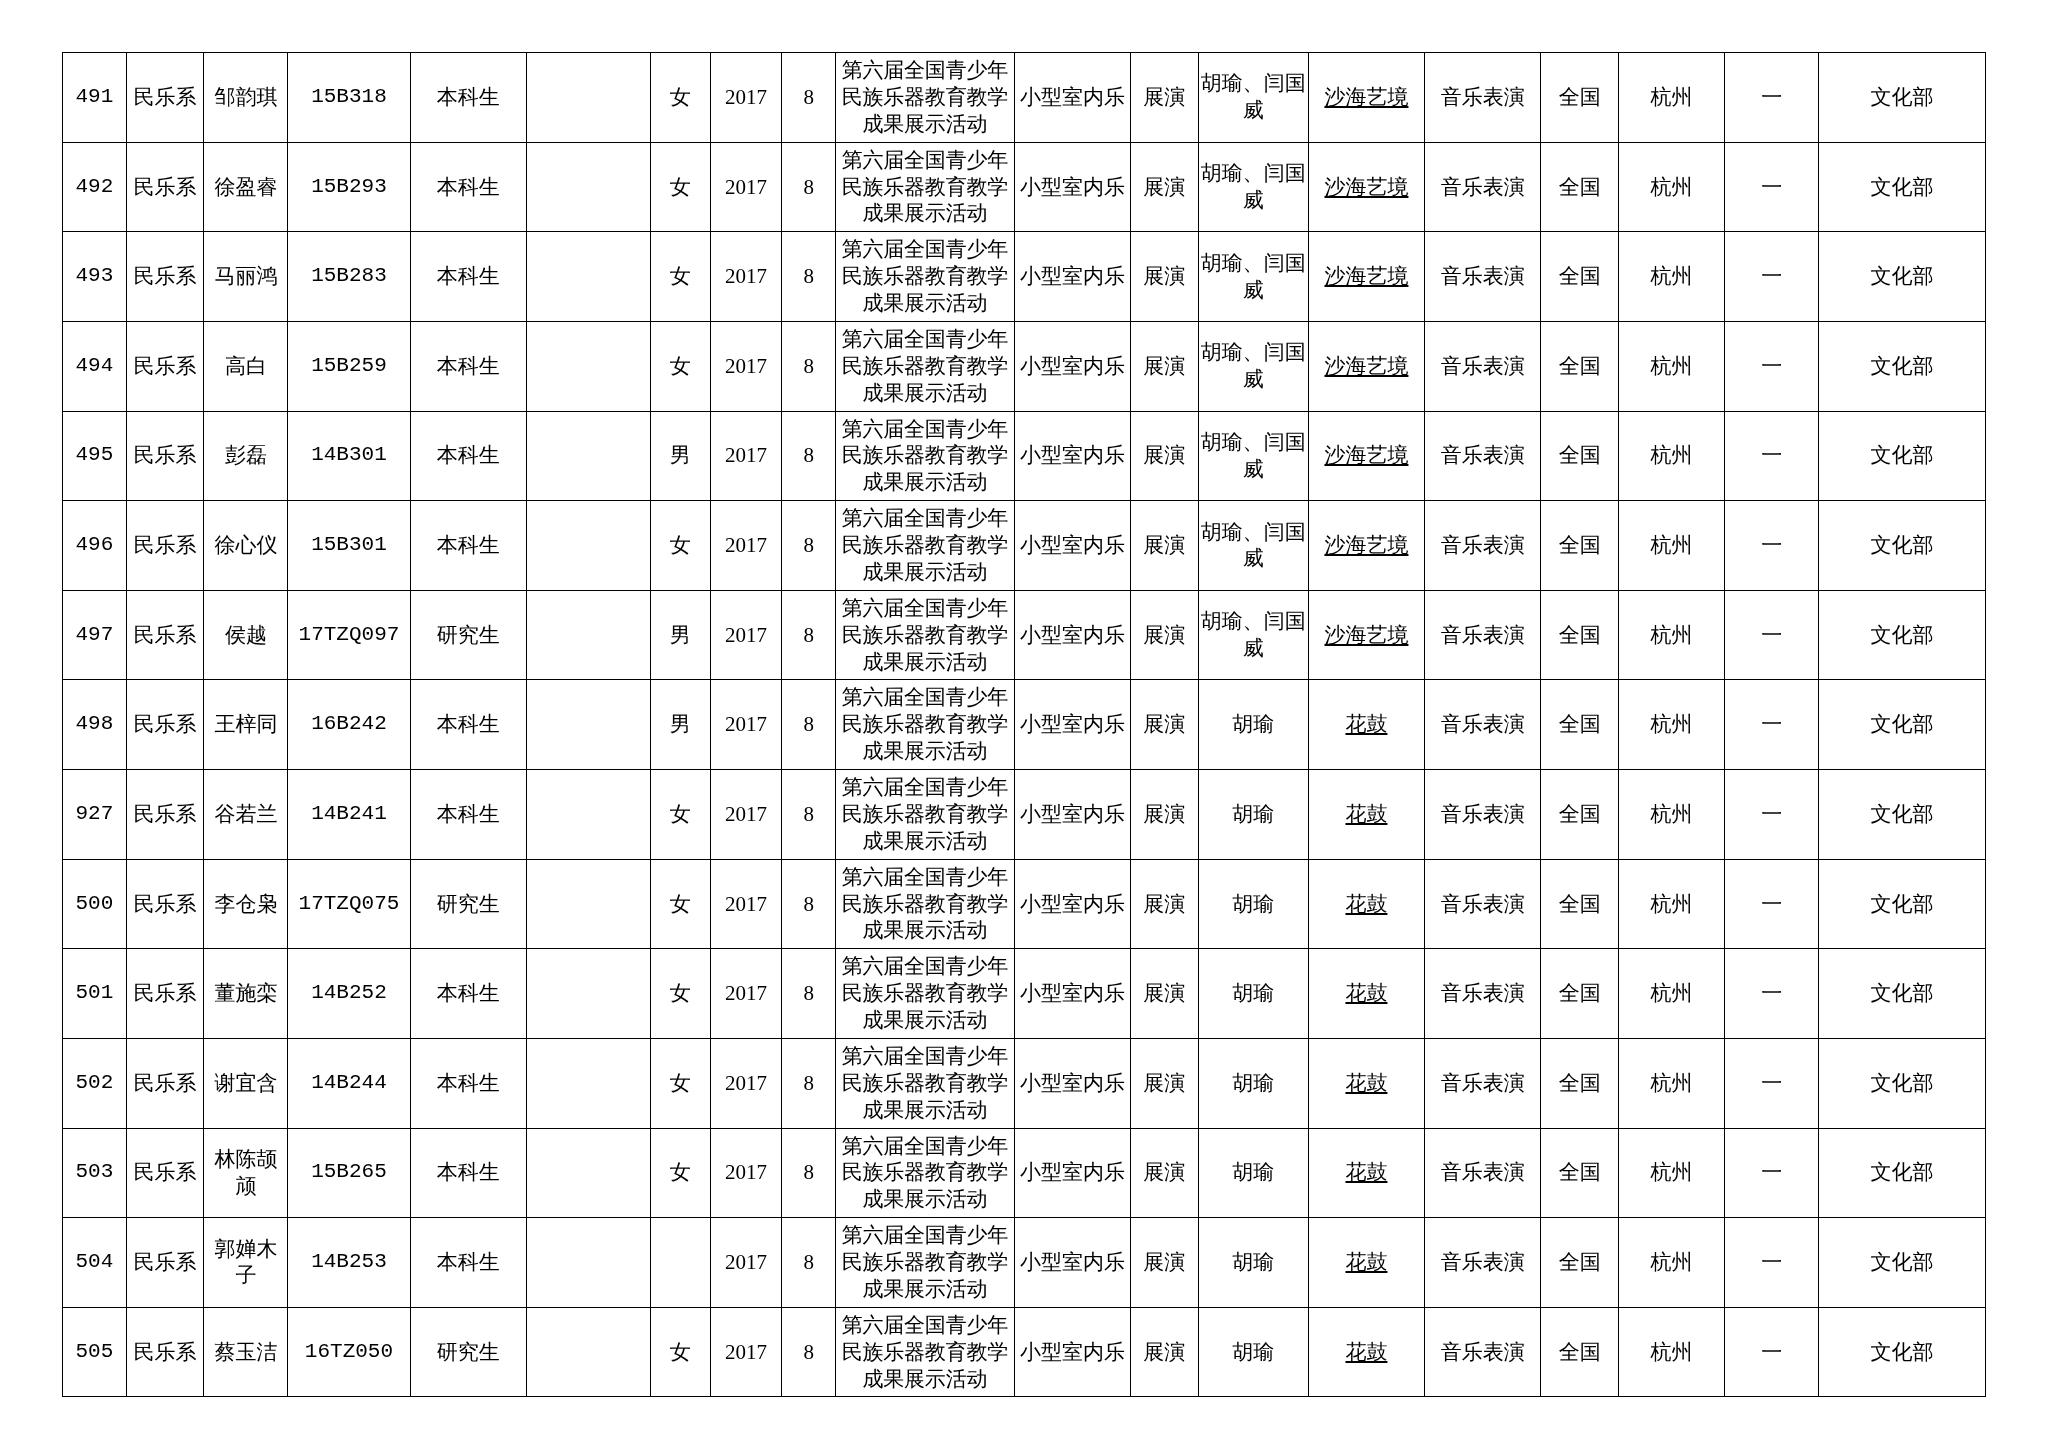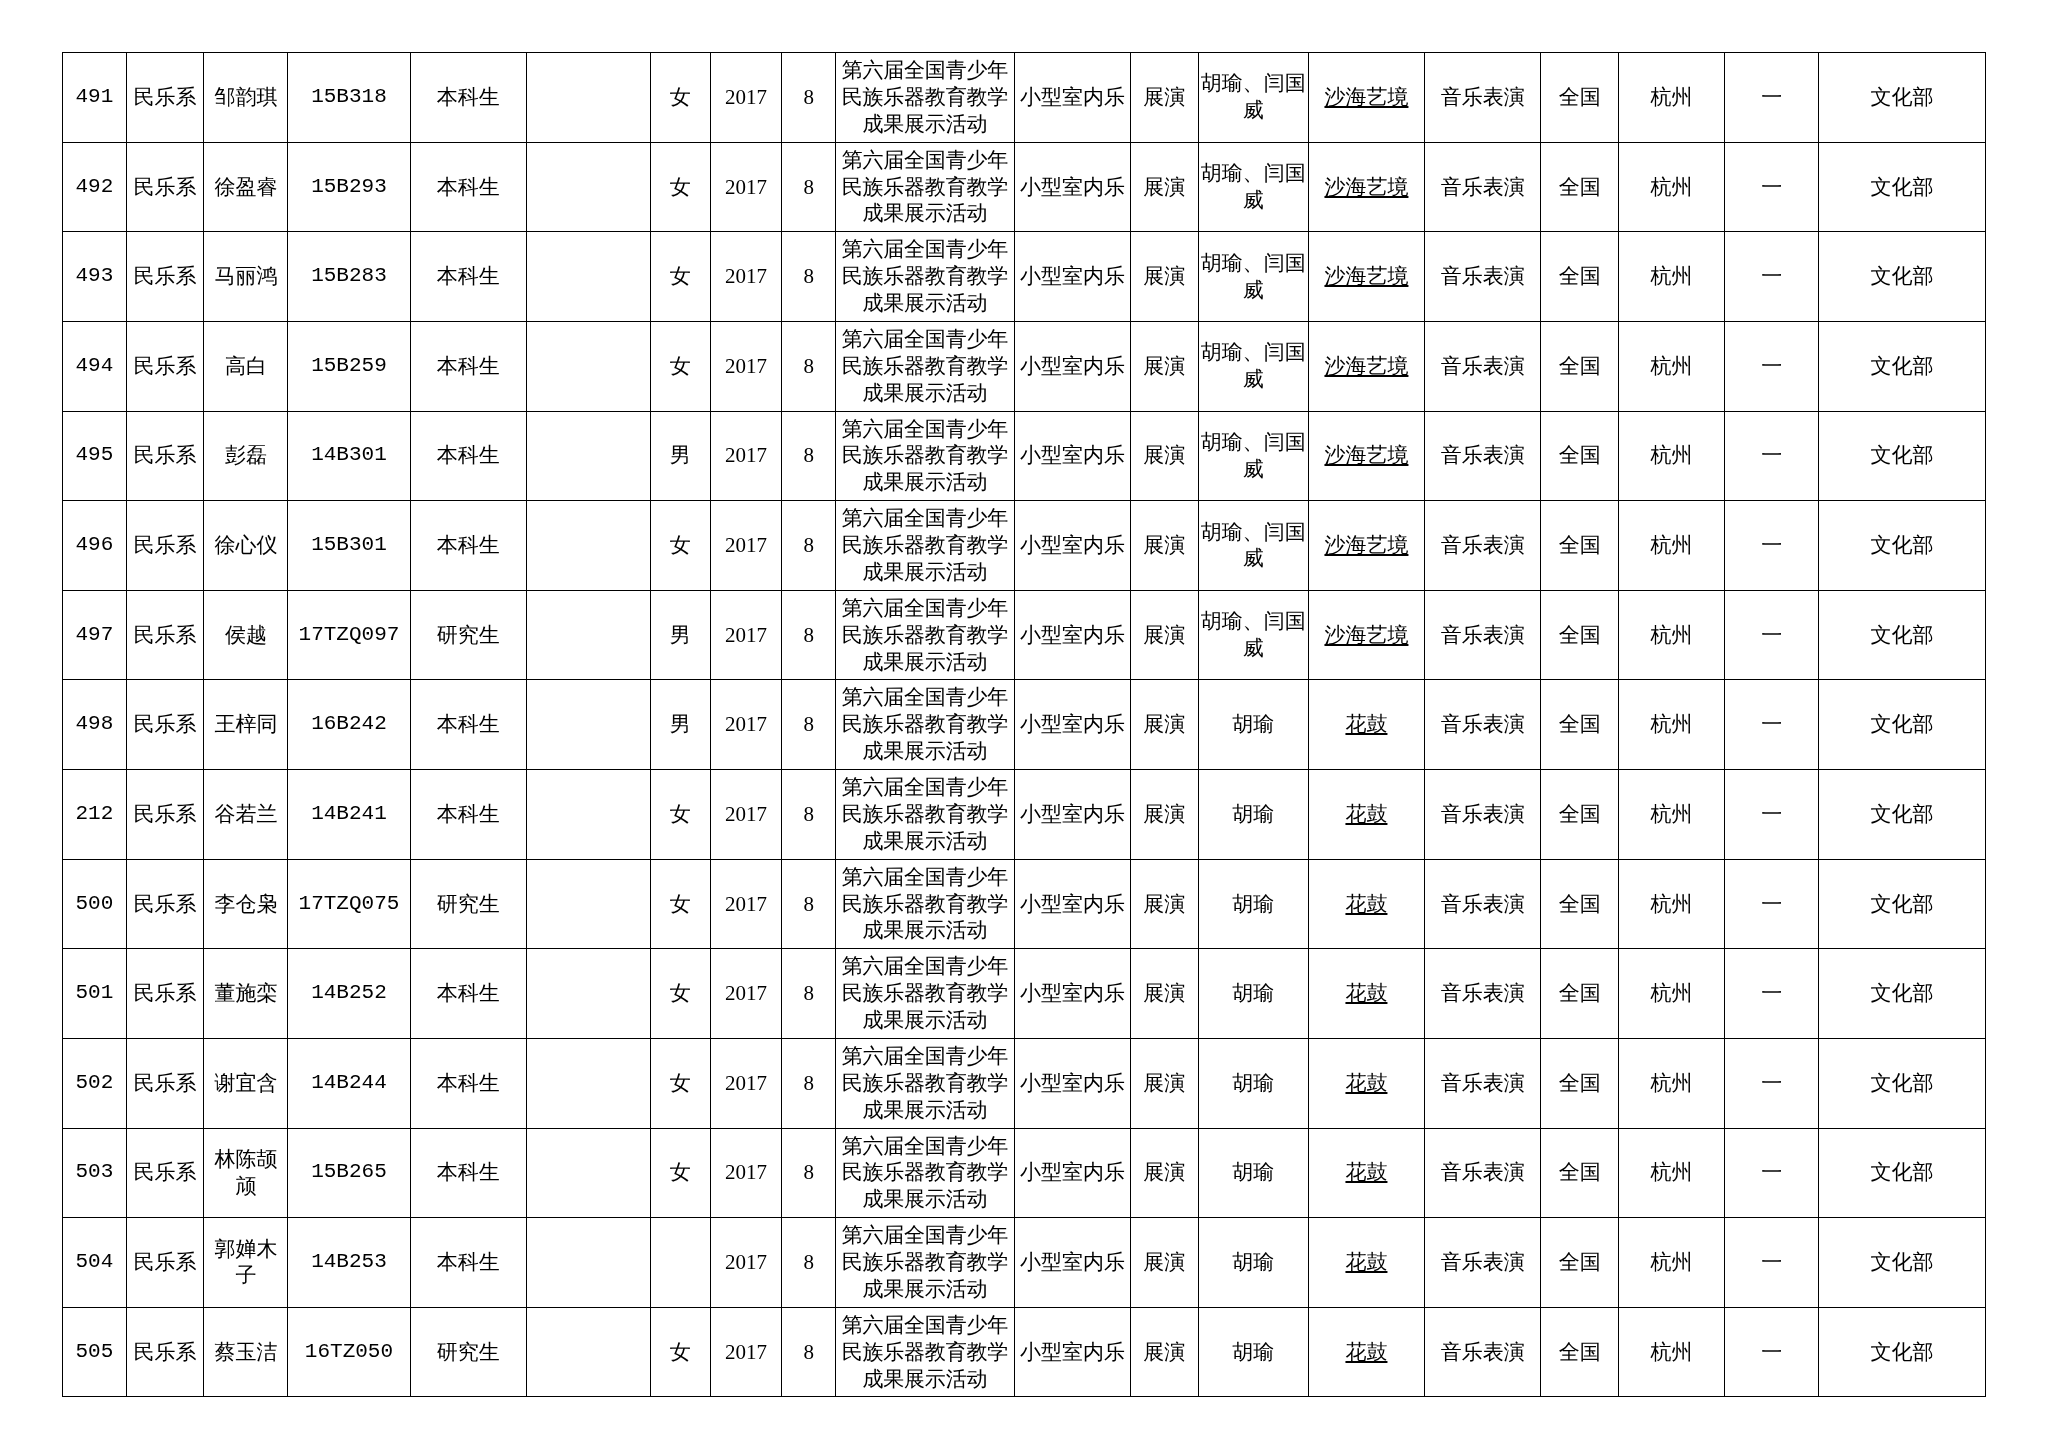--- a/index.html
+++ b/index.html
@@ -293,21 +293,21 @@
             <span class="tline">胡瑜</span>
           </td>
           <td class="c-work">花鼓</td>
           <td class="c-category">音乐表演</td>
           <td class="c-scope">全国</td>
           <td class="c-city">杭州</td>
           <td class="c-rank">一</td>
           <td class="c-org">文化部</td>
         </tr>
         <tr>
-          <td class="c-num">212</td>
+          <td class="c-num">927</td>
           <td class="c-dept">民乐系</td>
           <td class="c-name">谷若兰</td>
           <td class="c-sid">14B241</td>
           <td class="c-level">本科生</td>
           <td class="c-blank1"></td>
           <td class="c-gender">女</td>
           <td class="c-year">2017</td>
           <td class="c-month">8</td>
           <td class="c-activity">
             <span class="line">第六届全国青少年</span>

